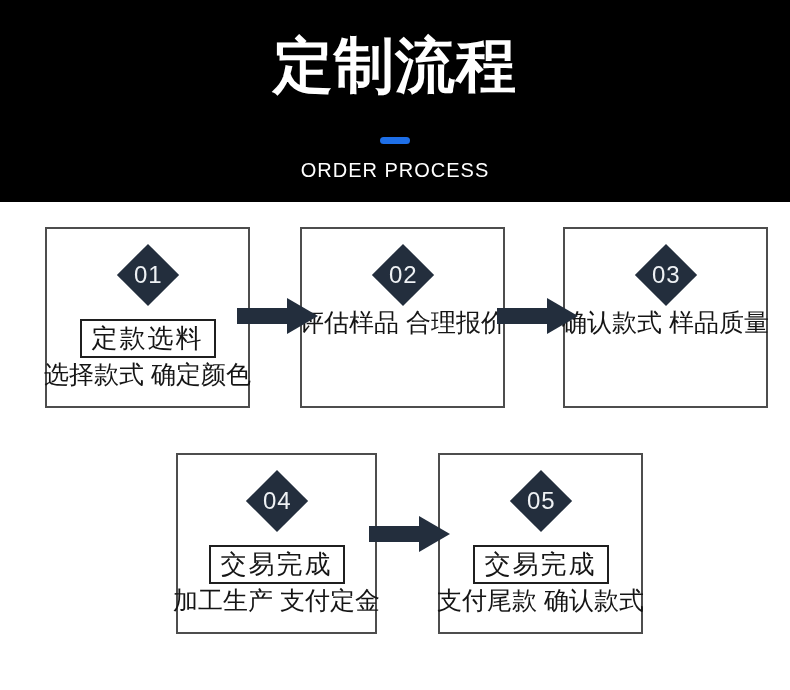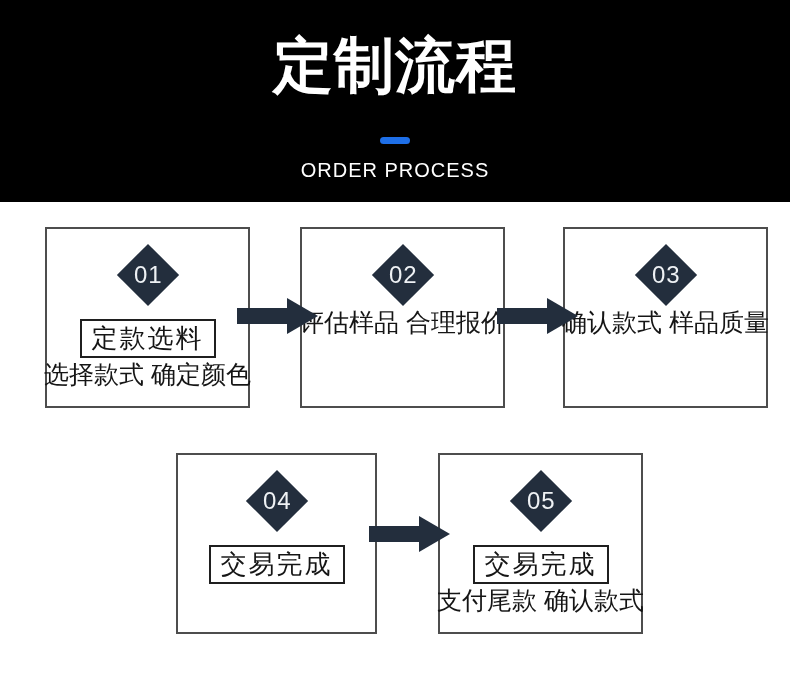--- a/index.html
+++ b/index.html
@@ -185,20 +185,21 @@
 
     <div class="step step-4">
       <div class="diamond-wrap">
         <div class="diamond">
           <span class="num">04</span>
         </div>
       </div>
       <div class="title-box">
         <span>交易完成</span>
       </div>
+      <div class="desc">加工生产 支付定金</div>
     </div>
 
     <div class="step step-5">
       <div class="diamond-wrap">
         <div class="diamond">
           <span class="num">05</span>
         </div>
       </div>
       <div class="title-box">
         <span>交易完成</span>

